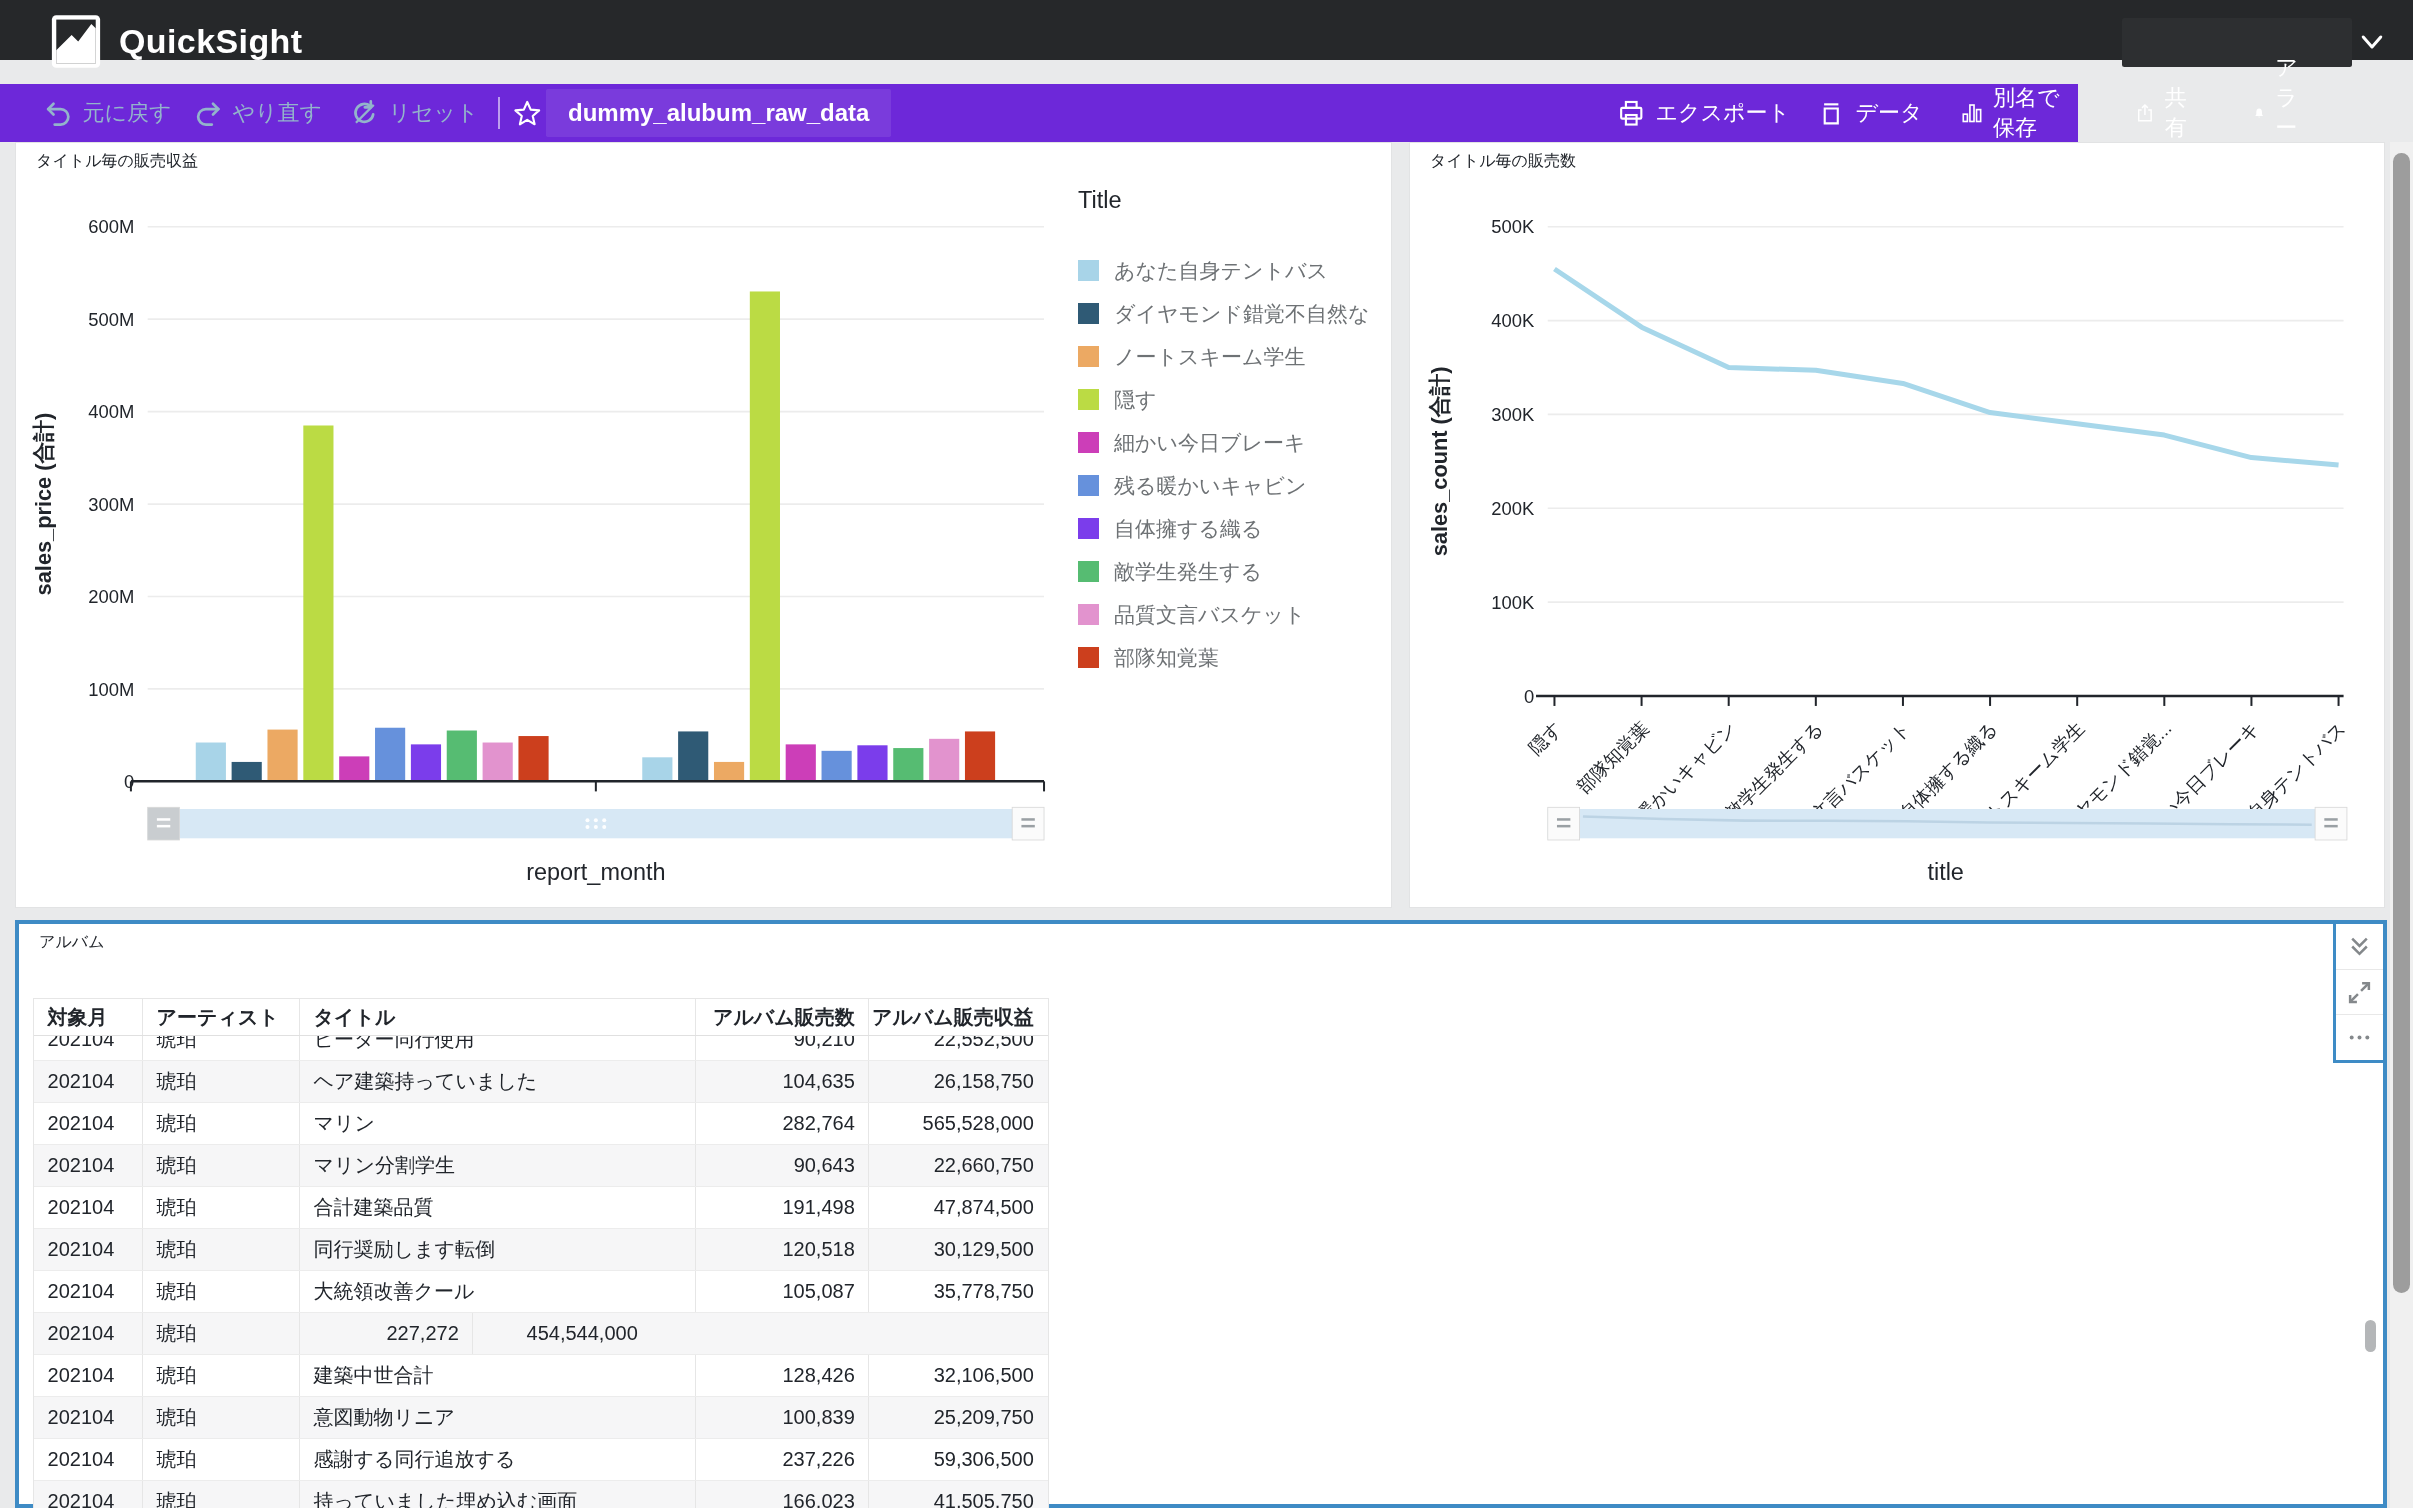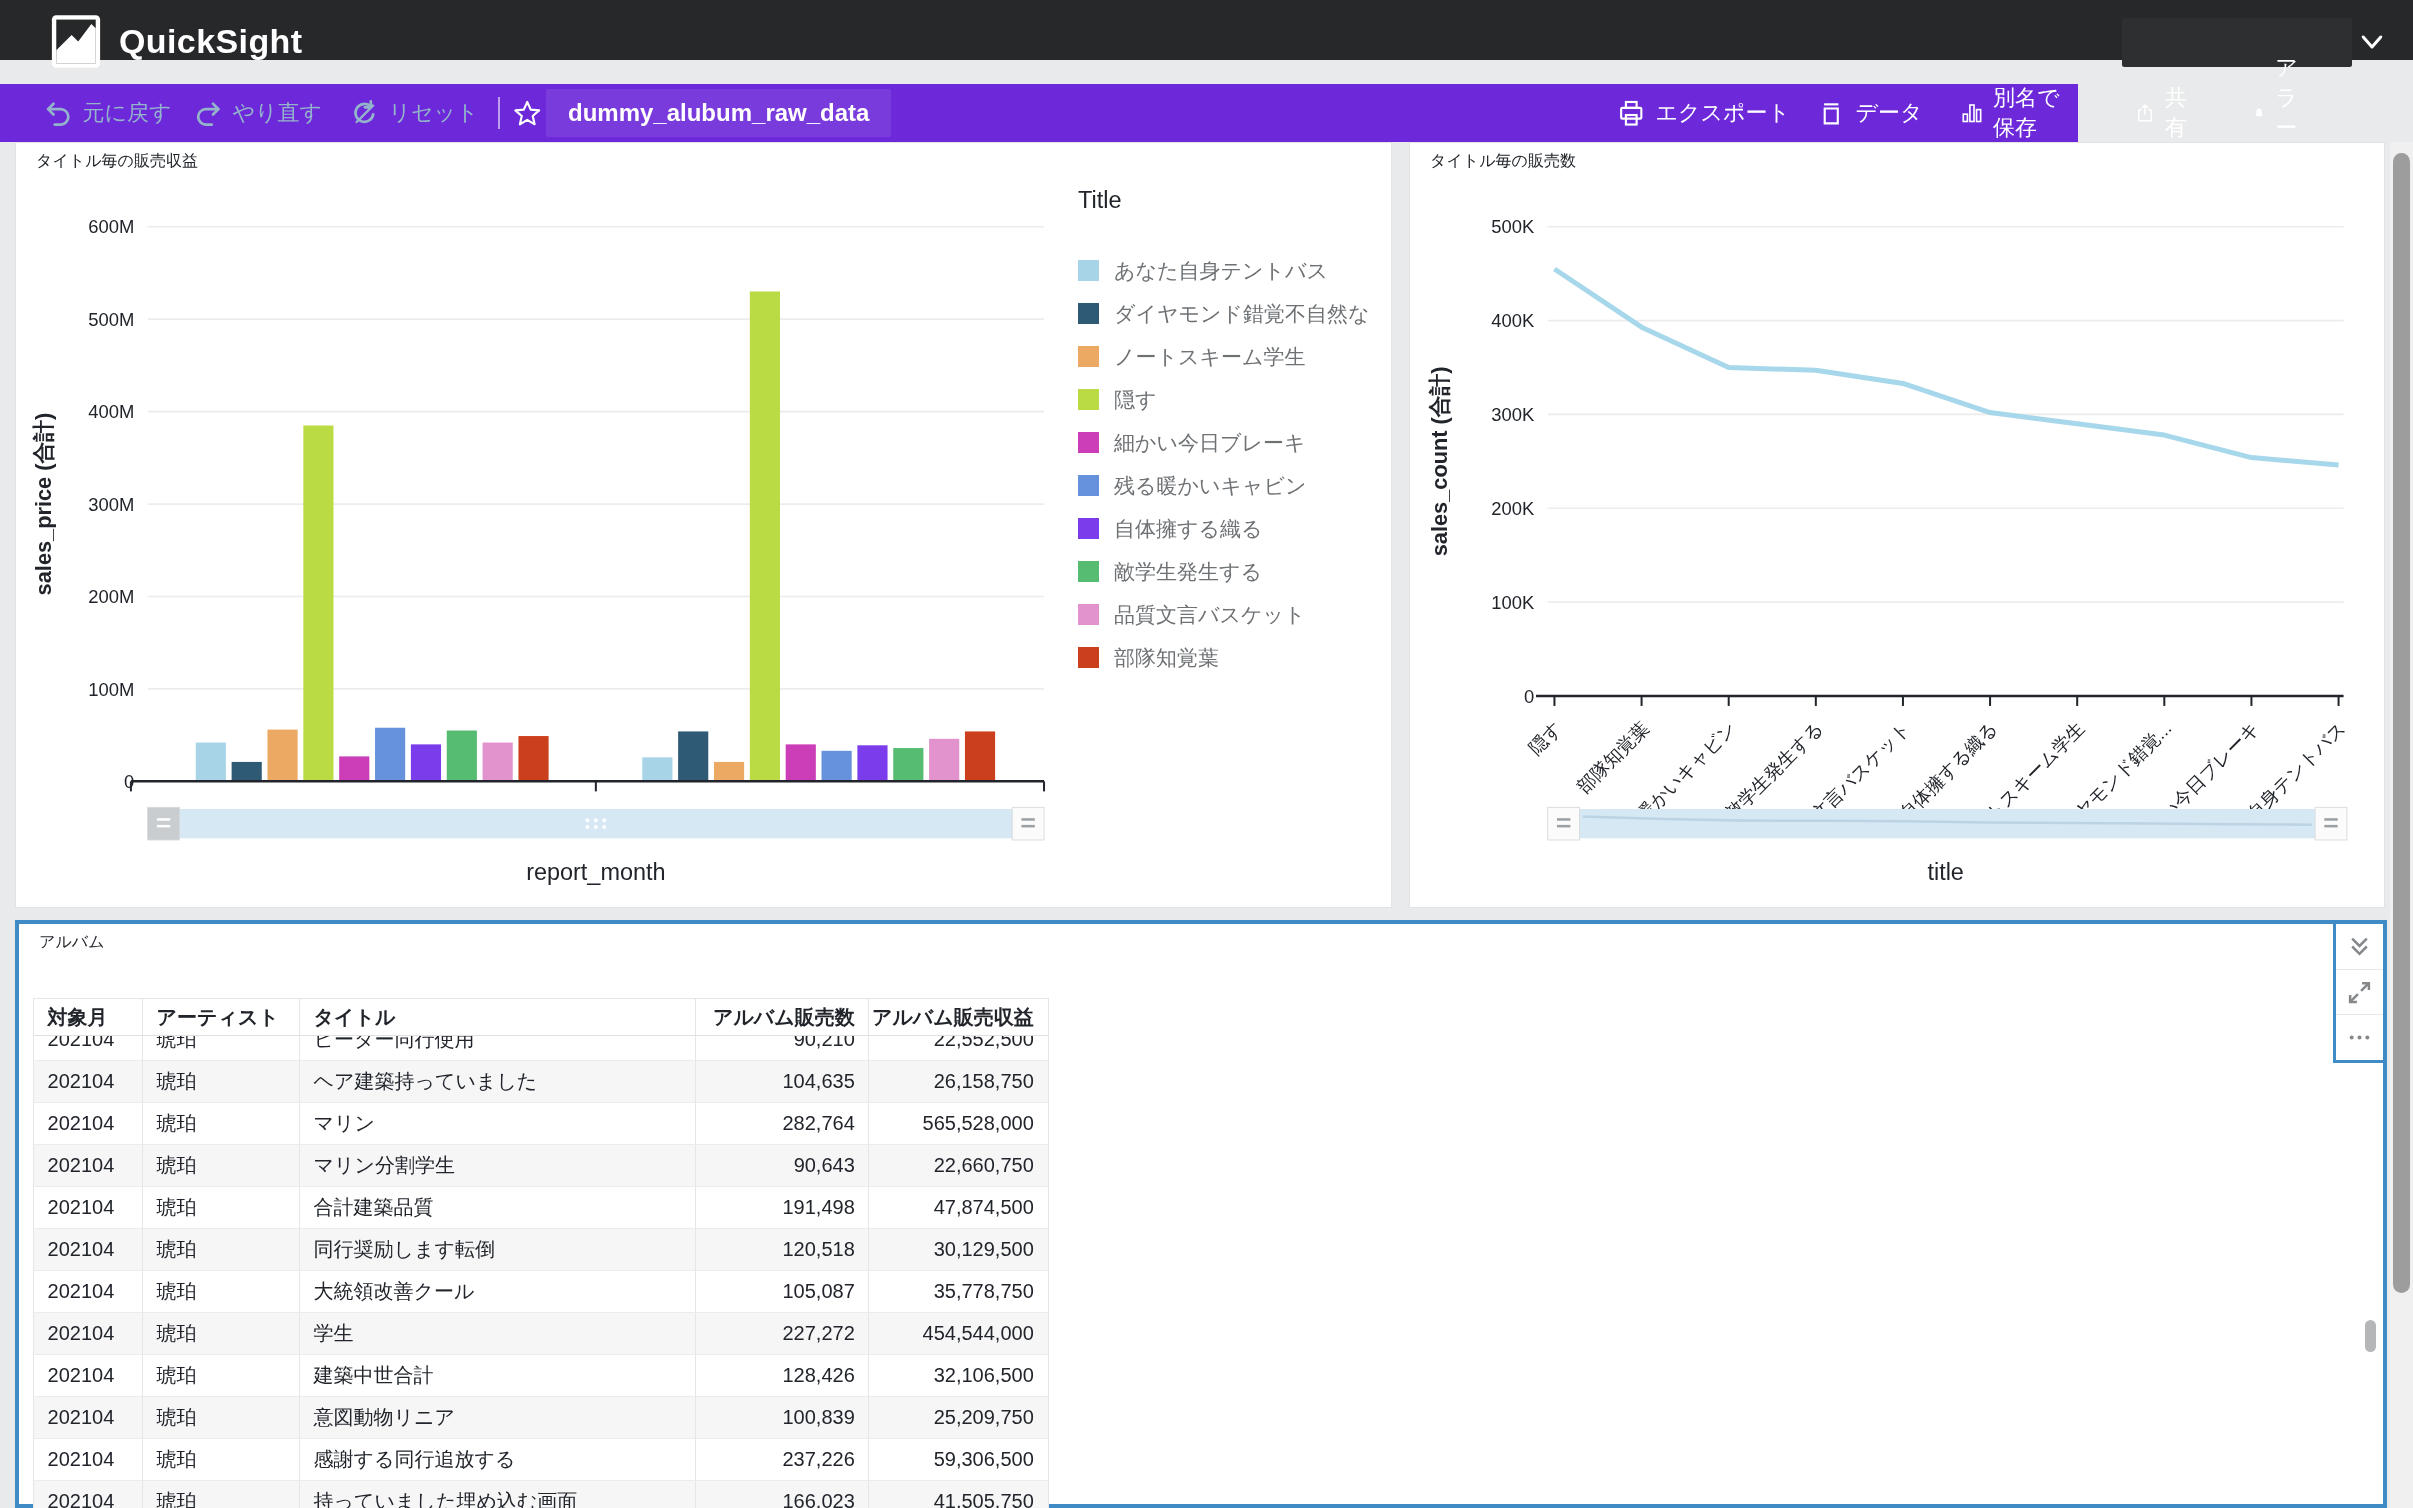--- a/index.html
+++ b/index.html
@@ -366,21 +366,20 @@
         <div class="trow">
           <div class="tcell" style="width: 109px; flex: 0 0 109px;">202104</div>
           <div class="tcell" style="width: 157px; flex: 0 0 157px;">琥珀</div>
           <div class="tcell" style="width: 396px; flex: 0 0 396px;">大統領改善クール</div>
           <div class="tcell num" style="width: 173px; flex: 0 0 173px;">105,087</div>
           <div class="tcell num" style="width: 178px; flex: 0 0 178px;">35,778,750</div>
         </div>
         <div class="trow alt">
           <div class="tcell" style="width: 109px; flex: 0 0 109px;">202104</div>
           <div class="tcell" style="width: 157px; flex: 0 0 157px;">琥珀</div>
-          <div class="tcell" style="width: 396px; flex: 0 0 396px;">学生</div>
           <div class="tcell num" style="width: 173px; flex: 0 0 173px;">227,272</div>
           <div class="tcell num" style="width: 178px; flex: 0 0 178px;">454,544,000</div>
         </div>
         <div class="trow">
           <div class="tcell" style="width: 109px; flex: 0 0 109px;">202104</div>
           <div class="tcell" style="width: 157px; flex: 0 0 157px;">琥珀</div>
           <div class="tcell" style="width: 396px; flex: 0 0 396px;">建築中世合計</div>
           <div class="tcell num" style="width: 173px; flex: 0 0 173px;">128,426</div>
           <div class="tcell num" style="width: 178px; flex: 0 0 178px;">32,106,500</div>
         </div>

